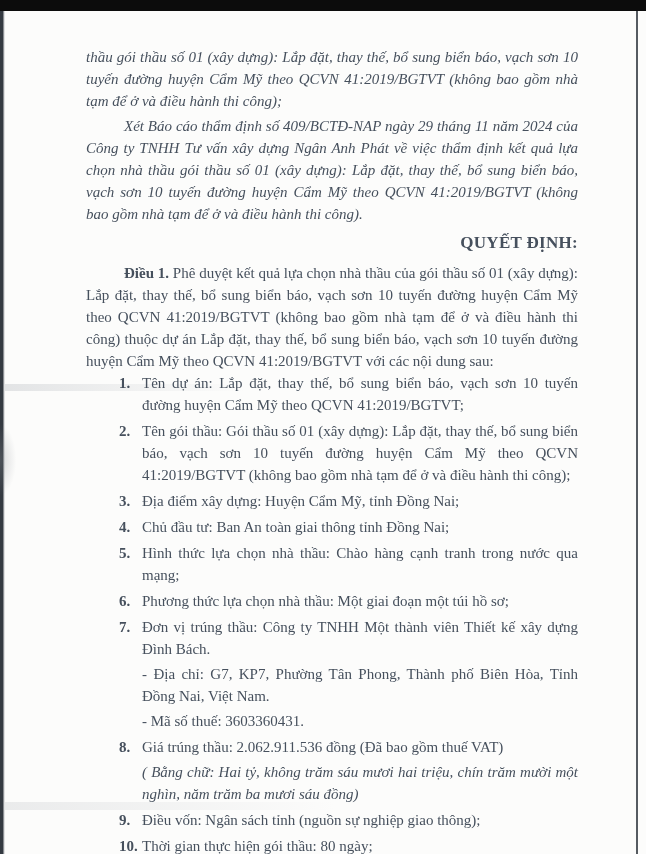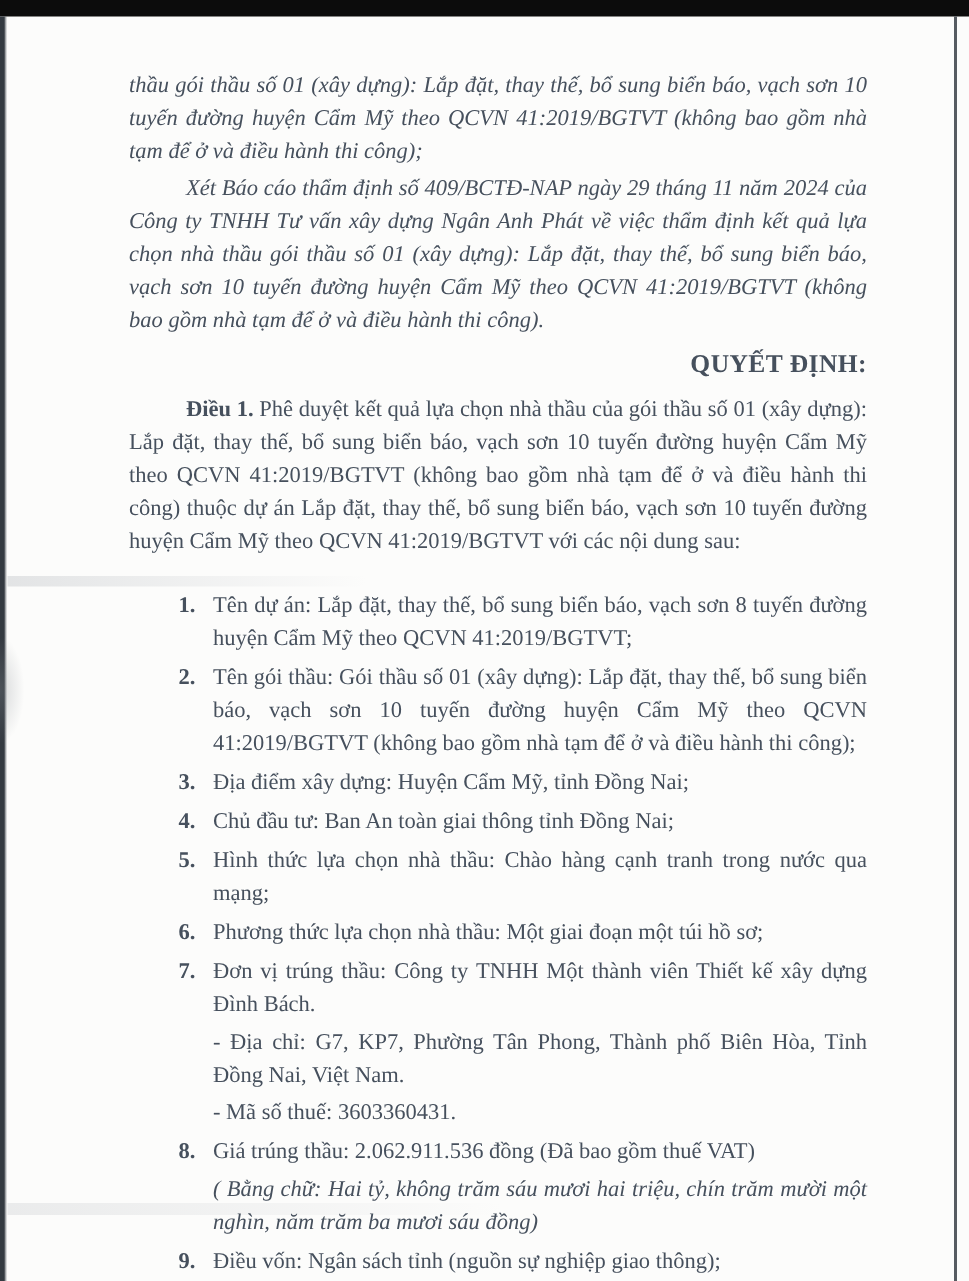--- a/index.html
+++ b/index.html
@@ -62,21 +62,21 @@
   .para-cont { margin-bottom: 3px; }
   .para-indent { text-indent: 38px; }
   .para-xet { margin-bottom: 5px; }
   .heading {
     font-weight: bold;
     font-size: 17px;
     text-align: right;
     letter-spacing: 0.3px;
     margin: 7px 0 8px 0;
   }
-  .para-article { margin-bottom: 21px; }
+  .para-article { margin-bottom: 0; }
   .bold { font-weight: bold; }
   .items { margin-left: 33px; }
   .item {
     position: relative;
     padding-left: 23px;
     margin-bottom: 4px;
   }
   .item-num {
     position: absolute;
     left: 0; top: 0;
@@ -104,21 +104,21 @@
     <p class="para-italic para-indent para-xet">Xét Báo cáo thẩm định số 409/BCTĐ-NAP ngày 29 tháng 11 năm 2024 của Công ty TNHH Tư vấn xây dựng Ngân Anh Phát về việc thẩm định kết quả lựa chọn nhà thầu gói thầu số 01 (xây dựng): Lắp đặt, thay thế, bổ sung biển báo, vạch sơn 10 tuyến đường huyện Cẩm Mỹ theo QCVN 41:2019/BGTVT (không bao gồm nhà tạm để ở và điều hành thi công).</p>
 
     <div class="heading">QUYẾT ĐỊNH:</div>
 
     <p class="para-indent para-article"><span class="bold">Điều 1.</span><span> Phê duyệt kết quả lựa chọn nhà thầu của gói thầu số 01 (xây dựng): Lắp đặt, thay thế, bổ sung biển báo, vạch sơn 10 tuyến đường huyện Cẩm Mỹ theo QCVN 41:2019/BGTVT (không bao gồm nhà tạm để ở và điều hành thi công) thuộc dự án Lắp đặt, thay thế, bổ sung biển báo, vạch sơn 10 tuyến đường huyện Cẩm Mỹ theo QCVN 41:2019/BGTVT với các nội dung sau:</span></p>
 
     <div class="items">
 
       <div class="item">
         <span class="item-num">1.</span>
-        <span>Tên dự án: Lắp đặt, thay thế, bổ sung biển báo, vạch sơn 8 tuyến đường huyện Cẩm Mỹ theo QCVN 41:2019/BGTVT;</span>
+        <span>Tên dự án: Lắp đặt, thay thế, bổ sung biển báo, vạch sơn 10 tuyến đường huyện Cẩm Mỹ theo QCVN 41:2019/BGTVT;</span>
       </div>
 
       <div class="item">
         <span class="item-num">2.</span>
         <span>Tên gói thầu: Gói thầu số 01 (xây dựng): Lắp đặt, thay thế, bổ sung biển báo, vạch sơn 10 tuyến đường huyện Cẩm Mỹ theo QCVN 41:2019/BGTVT (không bao gồm nhà tạm để ở và điều hành thi công);</span>
       </div>
 
       <div class="item">
         <span class="item-num">3.</span>
         <span>Địa điểm xây dựng: Huyện Cẩm Mỹ, tỉnh Đồng Nai;</span>

